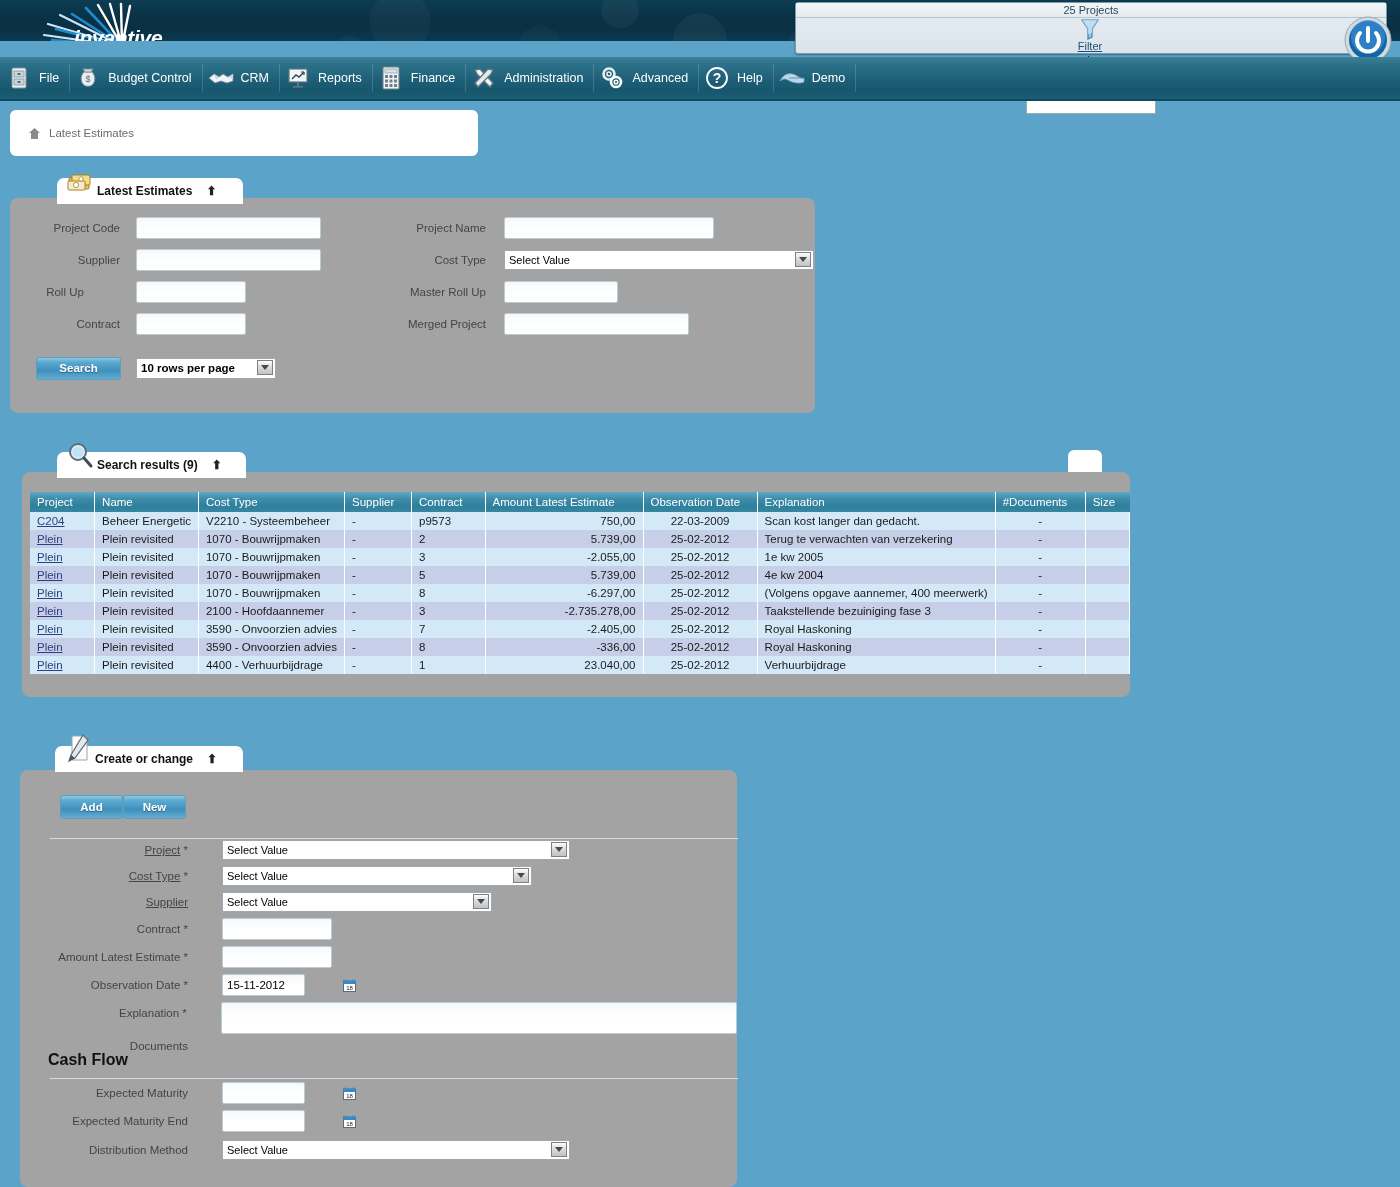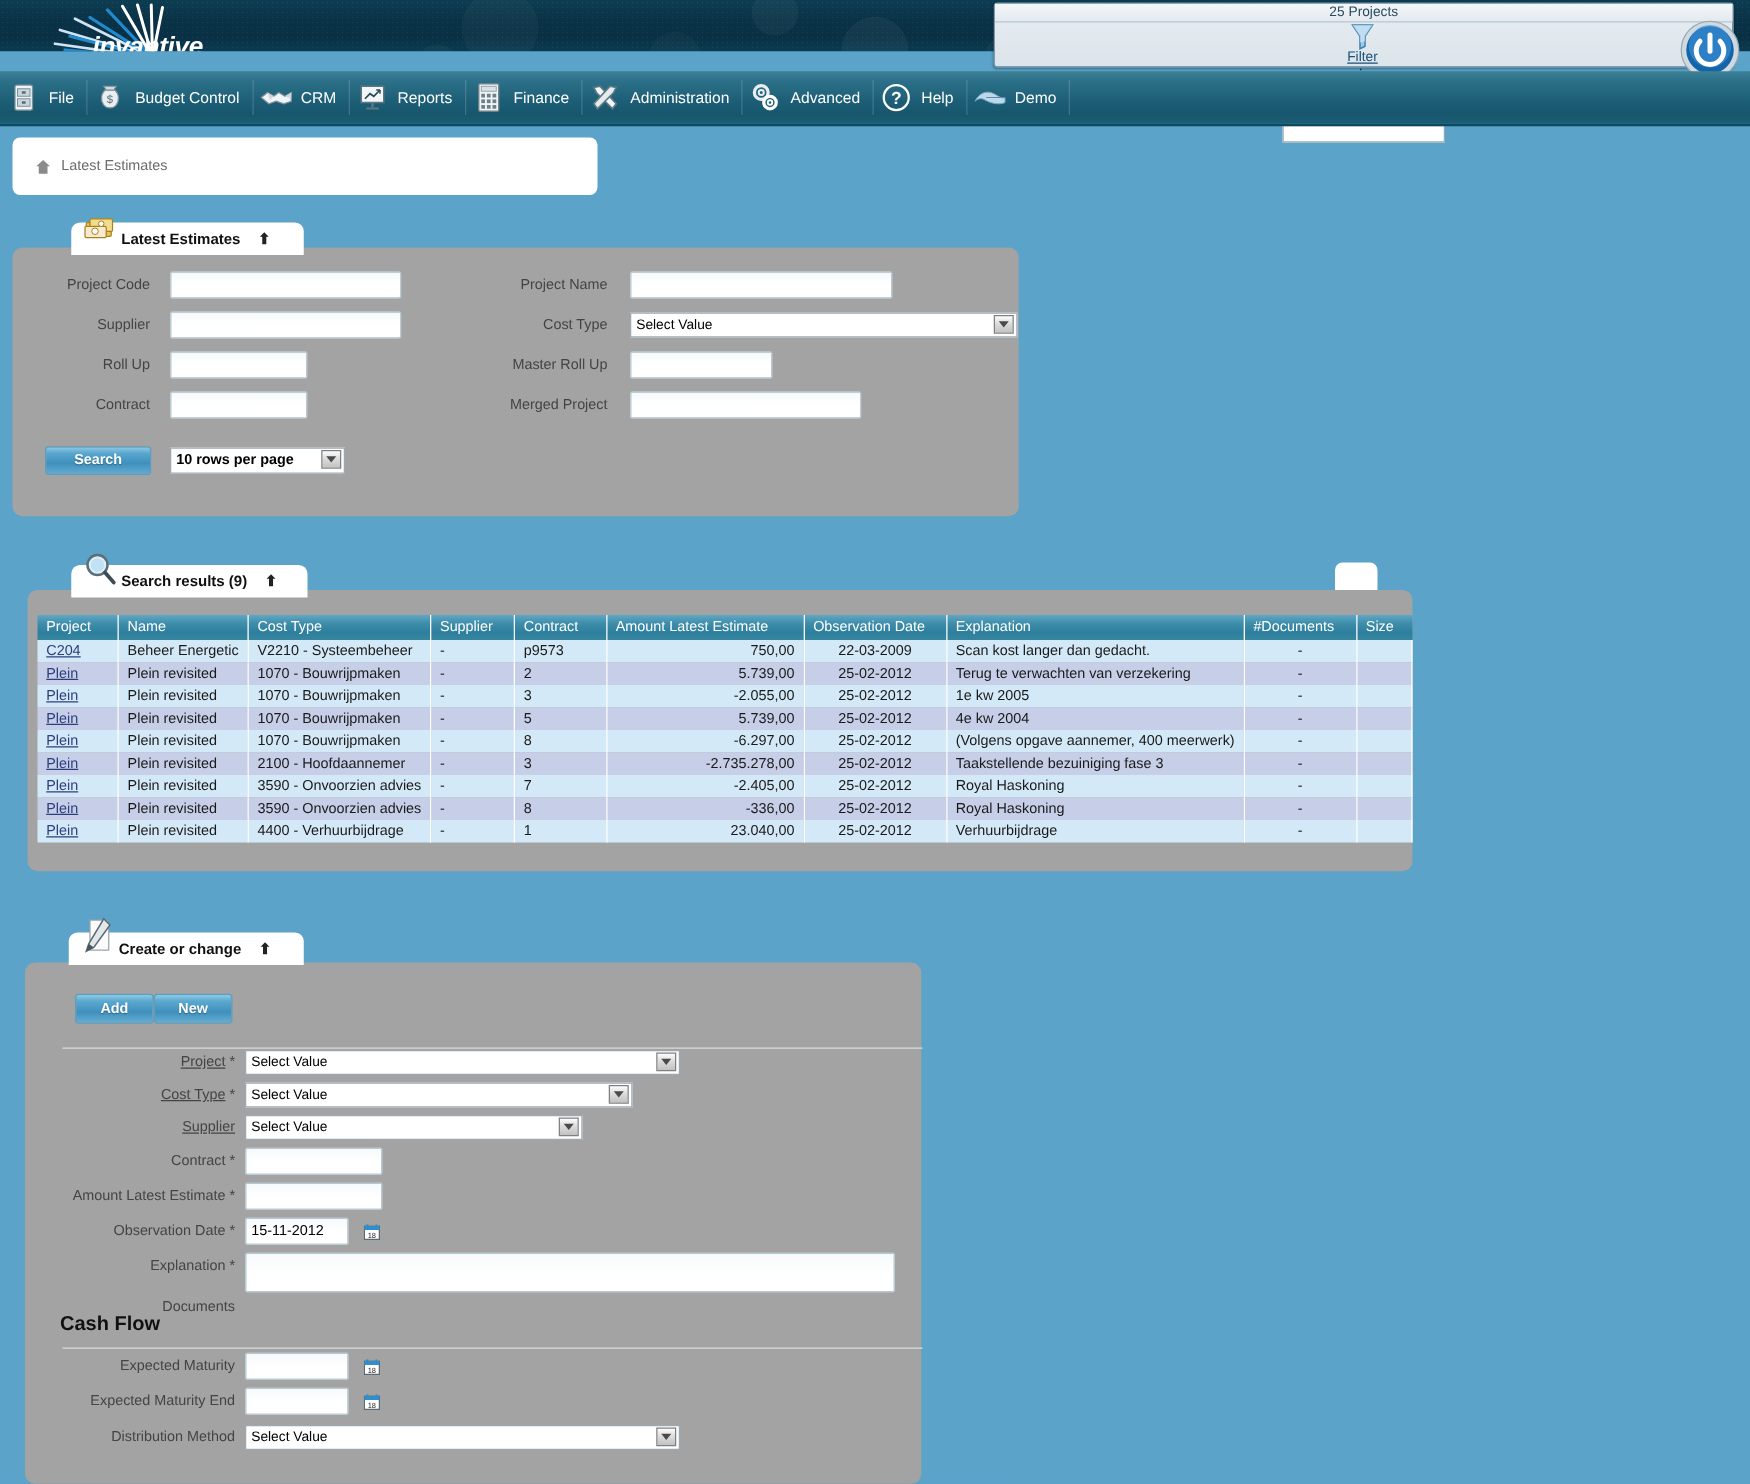--- a/index.html
+++ b/index.html
@@ -208,21 +208,21 @@
   .btnrow { position: absolute; left: 40px; top: 25px; display: flex; gap: 0; }
   .btn-std {
     width: 63px; height: 24px;
     background: linear-gradient(180deg,#90c9e3 0%, #5ba9d0 22%, #3f90bd 62%, #65add2 100%);
     border: 1px solid #5f9dbe; border-radius: 3px;
     color: #fff; font-size: 11.5px; font-weight: bold;
     display: flex; align-items: center; justify-content: center;
     cursor: pointer; text-shadow: 0 1px 1px rgba(0,0,0,0.35);
   }
   .hr-line { position: absolute; left: 30px; width: 688px; height: 1px; background: #dcdcdc; }
-  .crow { display: flex; align-items: center; margin-bottom: 6px; }
+  .crow { display: flex; align-items: center; margin-bottom: 6px; gap: 26px; }
   .clabel {
     width: 176px; text-align: right; padding-right: 8px;
     font-size: 11.5px; color: #444; white-space: nowrap;
   }
   .clabel u { text-decoration: underline; cursor: pointer; }
   .cal-icon { width: 13px; height: 13px; margin-left: 12px; cursor: pointer; }
   .sect-title {
     position: absolute; left: 28px; font-size: 16px; font-weight: bold; color: #111;
   }
 </style>
@@ -436,21 +436,21 @@
       <span class="flabel" style="width:110px;">Supplier</span>
       <input class="fin" style="width: 185px; margin-left: 16px;" type="text" value="">
       <span class="flabel" style="width:140px; margin-left:25px;">Cost Type</span>
       <div class="sel" style="width:310px; margin-left:18px; height:20px; line-height:18px;">
         <span>Select Value</span>
         <span class="arrow"></span>
       </div>
     </div>
 
     <div class="frow">
-      <span class="flabel" style="width:110px;">Roll Up</span>
+      <span class="flabel" style="width:110px;text-align:center;">Roll Up</span>
       <input class="fin" style="width: 110px; margin-left: 16px;" type="text" value="">
       <span class="flabel" style="width:215px; margin-left:25px;">Master Roll Up</span>
       <input class="fin" style="width: 114px; margin-left: 18px;" type="text" value="">
     </div>
 
     <div class="frow">
       <span class="flabel" style="width:110px;">Contract</span>
       <input class="fin" style="width: 110px; margin-left: 16px;" type="text" value="">
       <span class="flabel" style="width:215px; margin-left:25px;">Merged Project</span>
       <input class="fin" style="width: 185px; margin-left: 18px;" type="text" value="">

